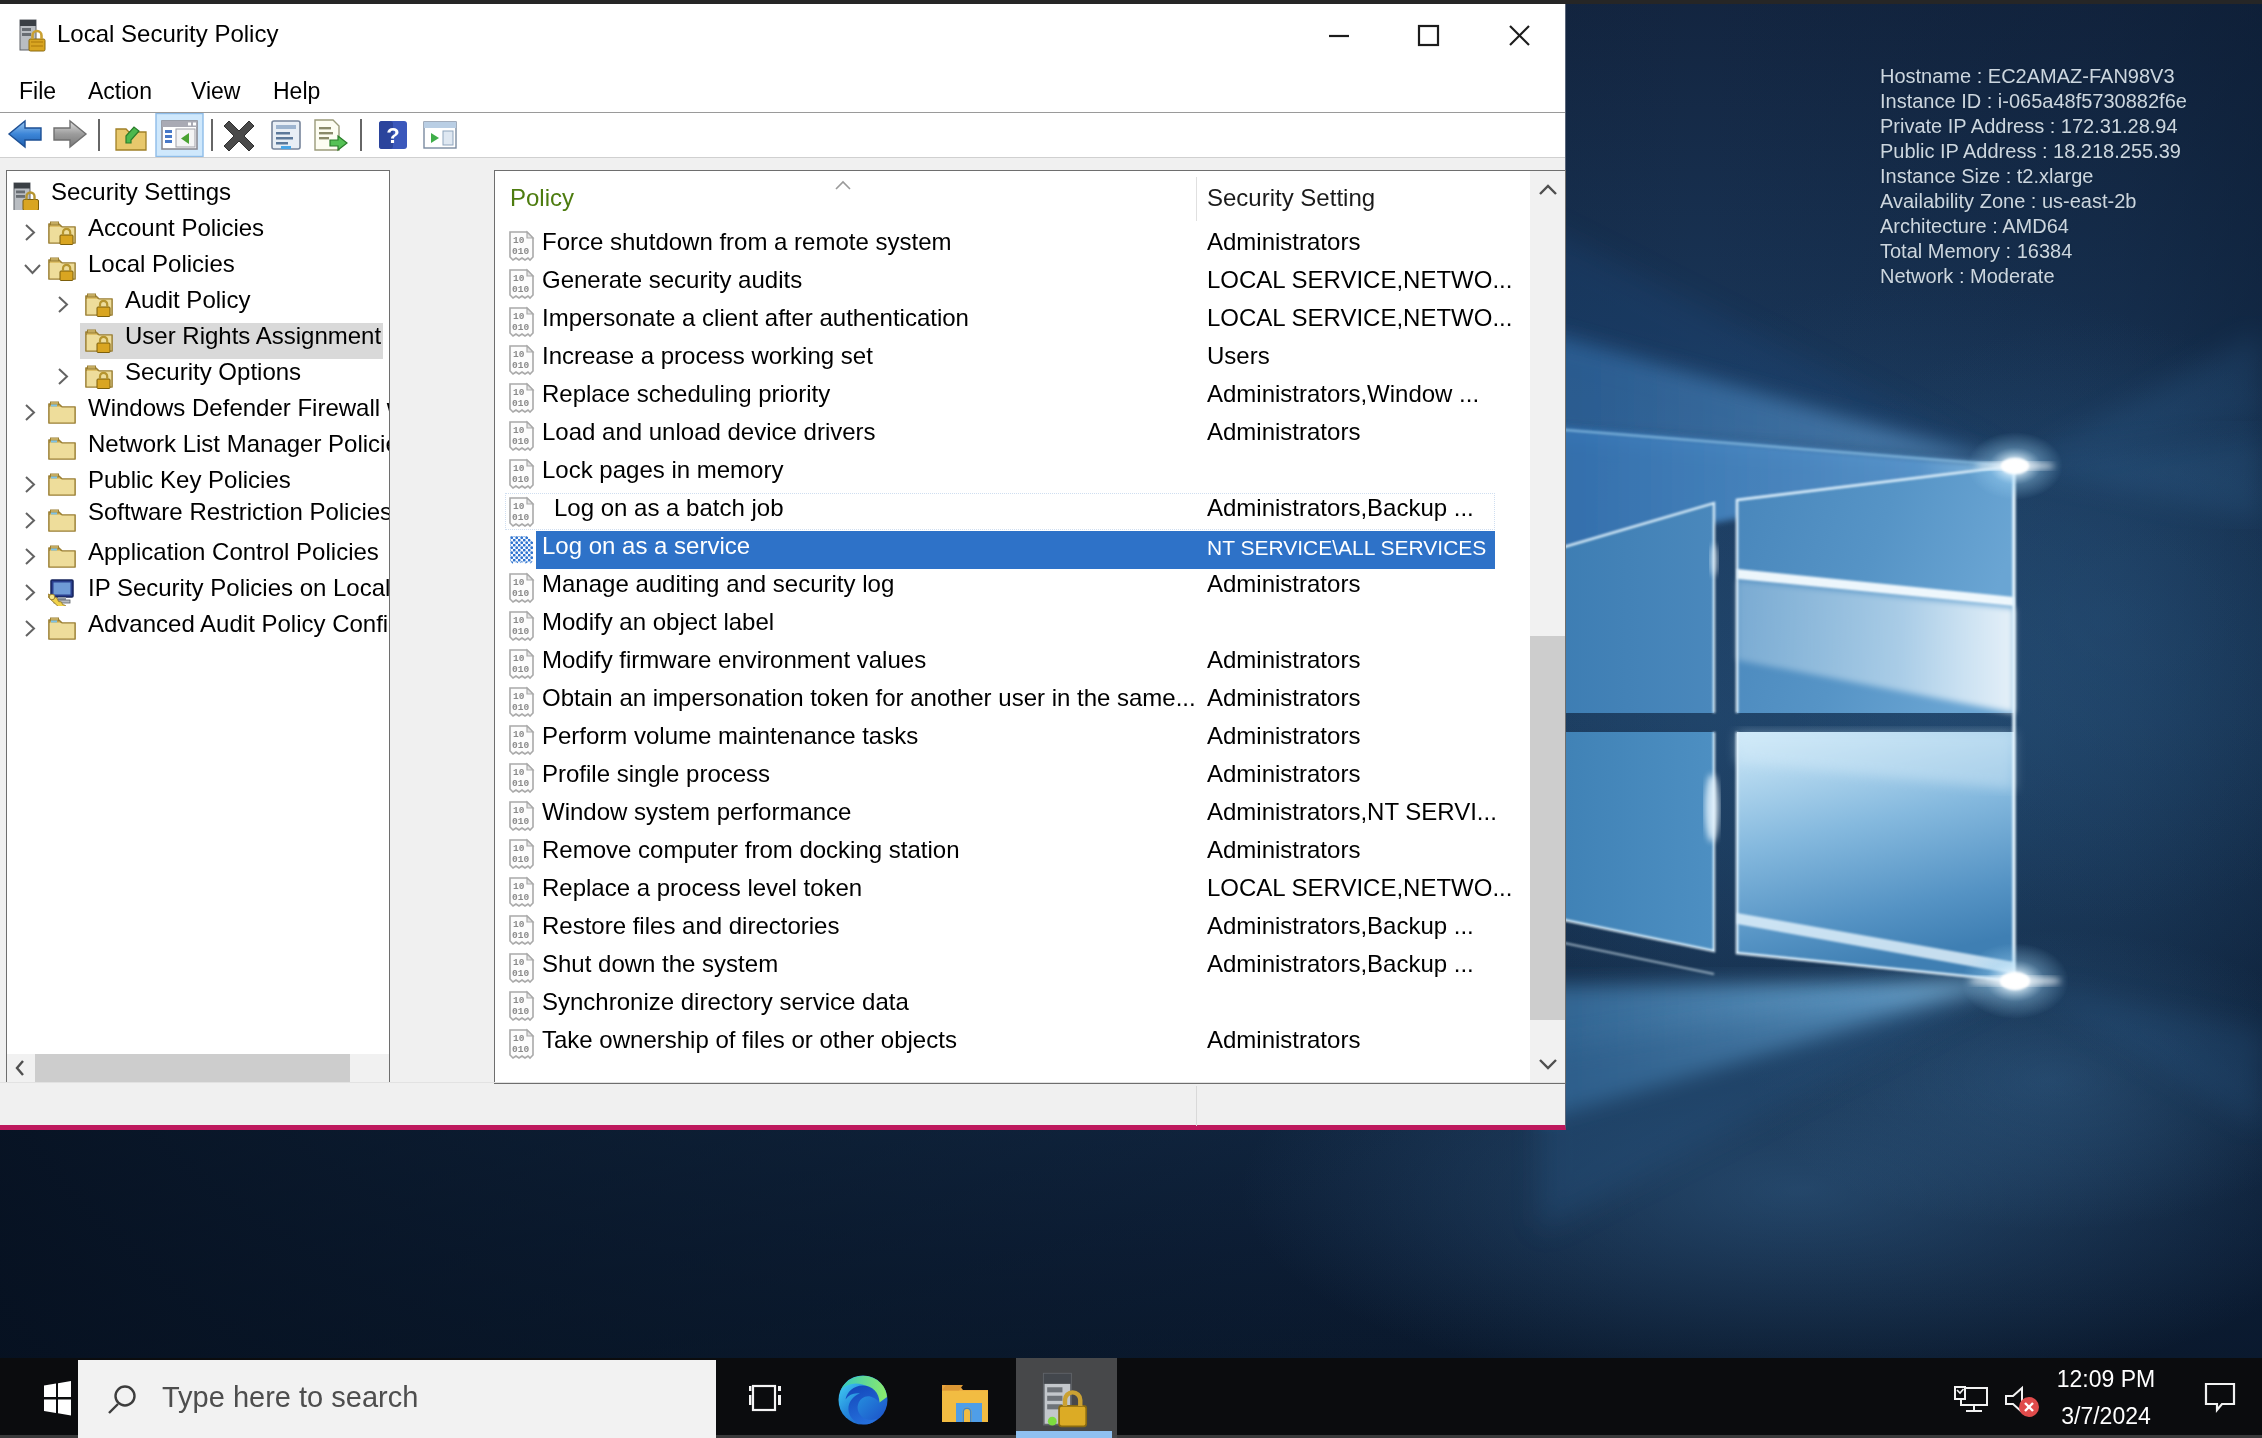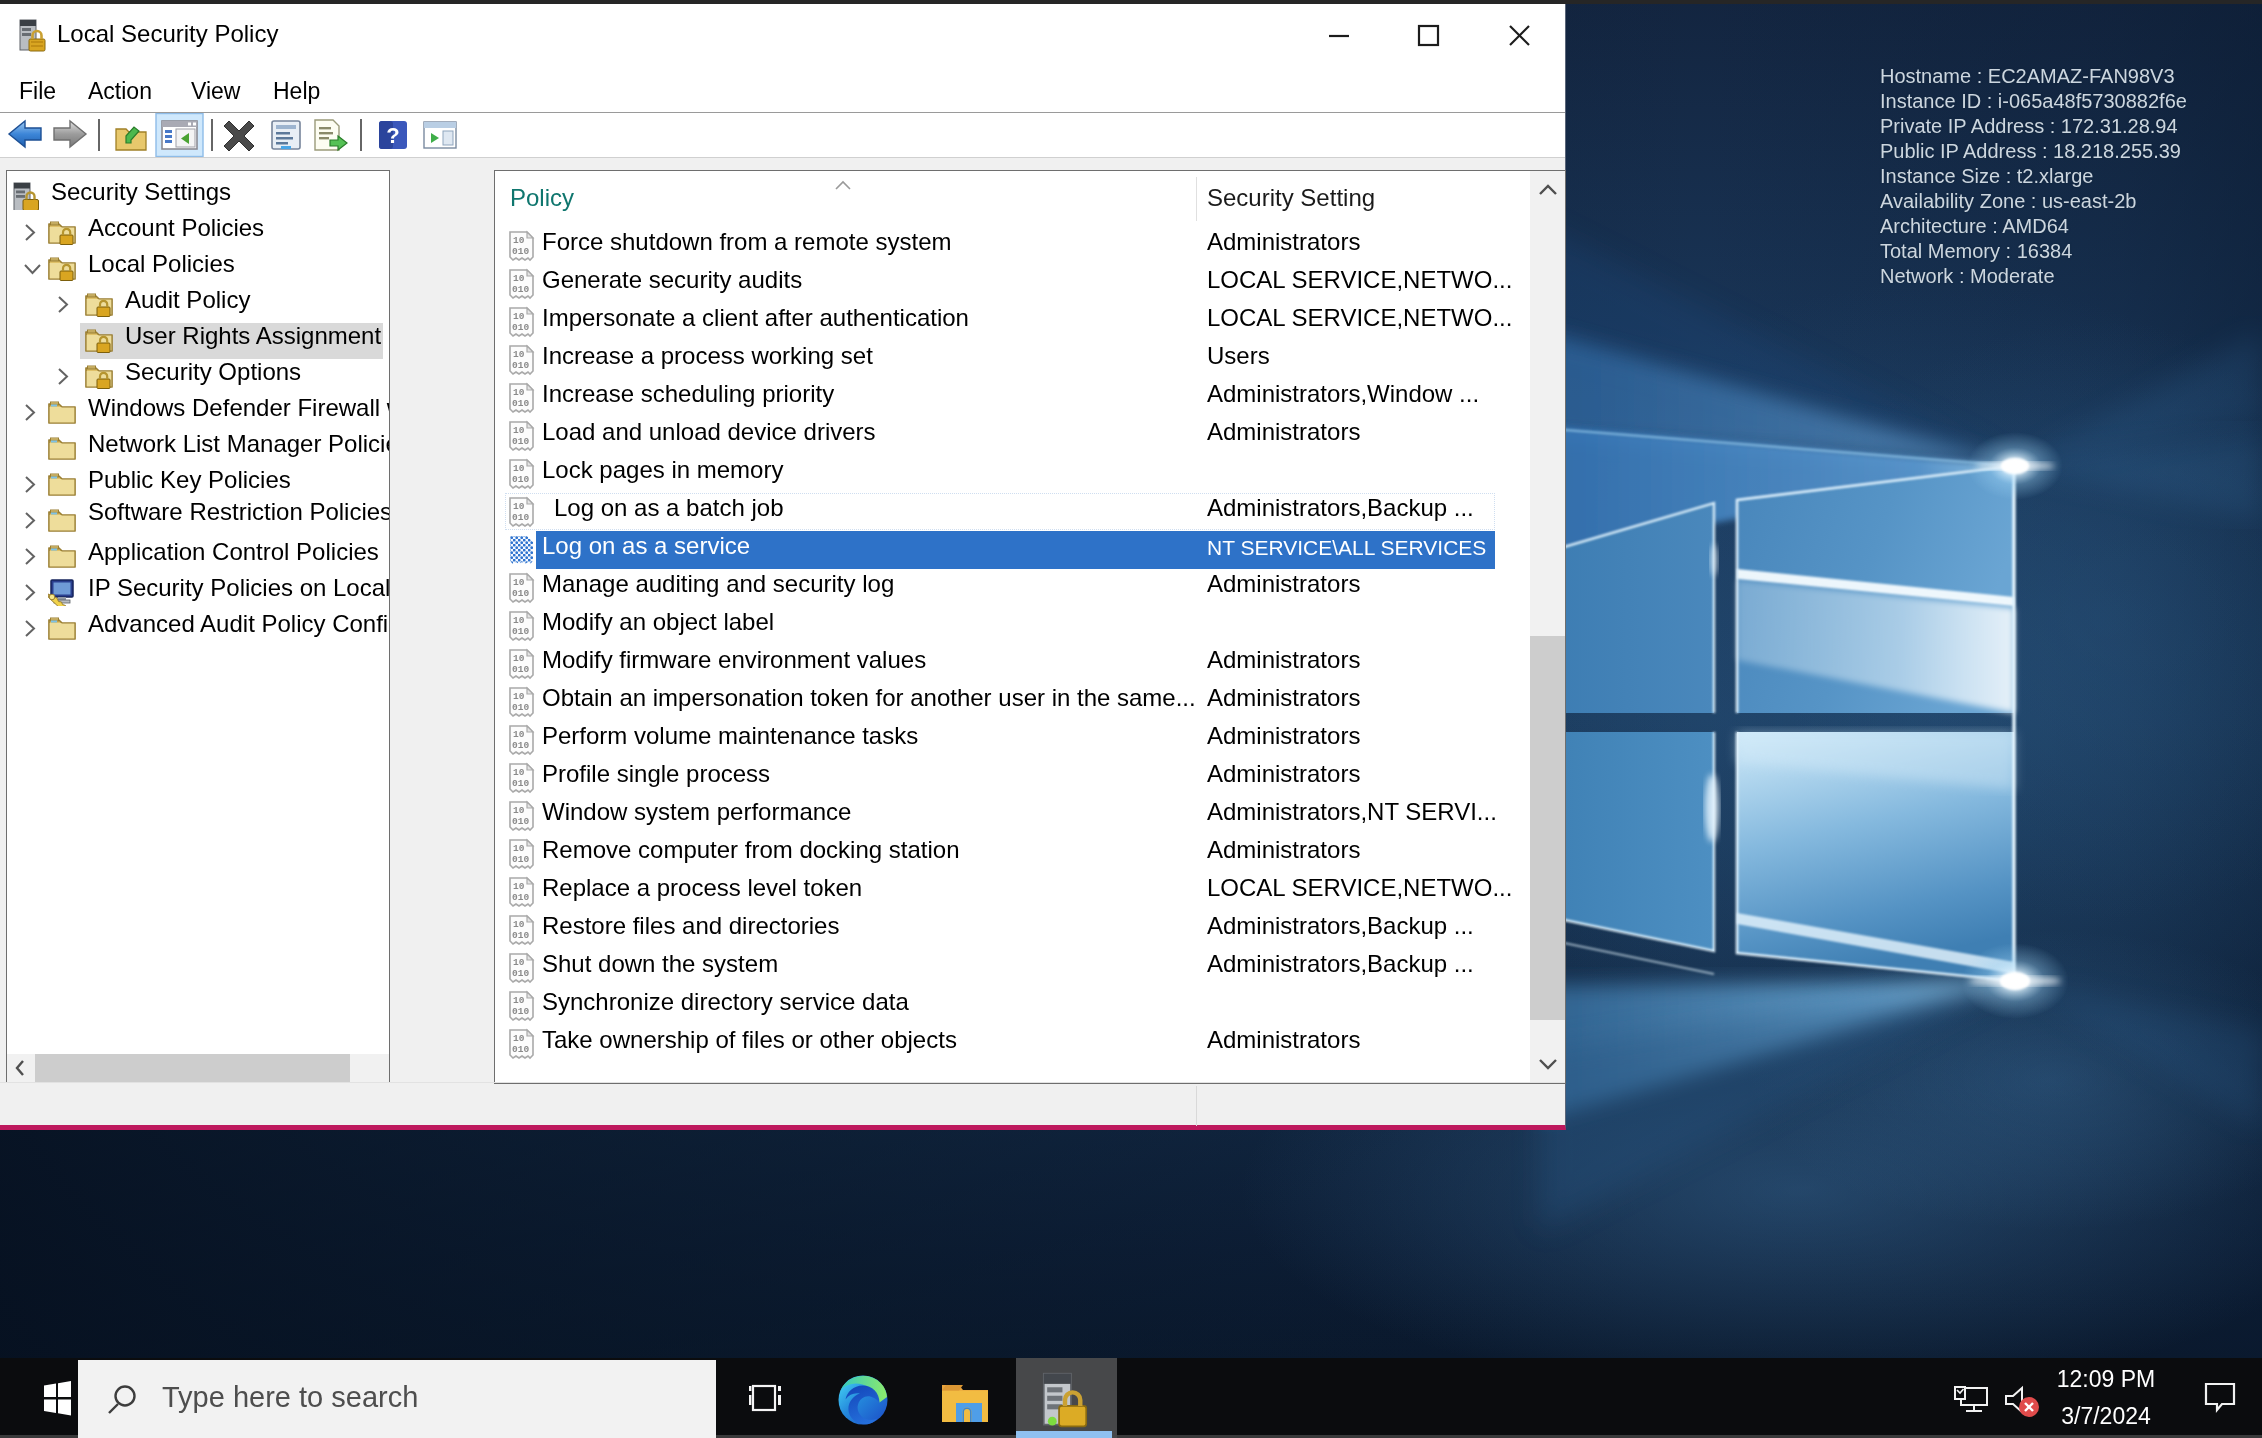--- a/index.html
+++ b/index.html
@@ -397,21 +397,21 @@
     <div class="abs" style="left:28px;top:883px;width:315px;height:28px;background:#cdcdcd;"></div>
     <svg class="abs" style="left:6px;top:888px" width="14" height="18" viewBox="0 0 14 18">
         <path d="M10 2 L4 9 L10 16" fill="none" stroke="#4f4f4f" stroke-width="2.4"></path>
       </svg>
     <svg class="abs" style="left:458px;top:888px" width="14" height="18" viewBox="0 0 14 18">
         <path d="M4 2 L10 9 L4 16" fill="none" stroke="#4f4f4f" stroke-width="2.4"></path>
       </svg>
   </div>
 
   <div class="abs" style="left:494px;top:166px;width:1072px;height:914px;background:#fff;border:1px solid #6e6e6e;overflow:hidden;font-size:24px;line-height:20px;color:#000;white-space:nowrap;" id="list">
-    <div class="abs" style="left:15px;top:17px;color:#0f766e;">Policy</div>
+    <div class="abs" style="left:15px;top:17px;color:#4d7c0f;">Policy</div>
     <div class="abs" style="left:712px;top:17px;color:#1a1a1a;">Security Setting</div>
     <svg class="abs" style="left:338px;top:8px" width="20" height="12" viewBox="0 0 20 12">
         <path d="M3 10 L10 3 L17 10" fill="none" stroke="#9a9a9a" stroke-width="1.6"></path>
       </svg>
     <div class="abs" style="left:701px;top:6px;width:1px;height:44px;background:#e0e0e0;"></div>
     <svg class="abs" style="left:13px;top:59px" width="28" height="32" viewBox="0 0 28 32">
         <path d="M2 2 h17 l6 6 v19 l-3 3 -2 -2 -3 2 -3 -2 -3 2 -3 -2 -3 2 -3 -3 Z" fill="#fcfcfc" stroke="#a9a9a9" stroke-width="1.6"></path>
         <path d="M19 2 l6 6 h-6 Z" fill="#e4e4e4" stroke="#a9a9a9" stroke-width="1.2"></path>
         <text x="5" y="13" font-family="Liberation Mono" font-size="9.5" font-weight="bold" fill="#8a8a8a">10</text>
         <text x="4" y="24" font-family="Liberation Mono" font-size="9.5" font-weight="bold" fill="#8a8a8a">010</text>
@@ -441,21 +441,21 @@
         <text x="4" y="24" font-family="Liberation Mono" font-size="9.5" font-weight="bold" fill="#8a8a8a">010</text>
       </svg>
     <div class="abs" style="left:47px;top:175px;">Increase a process working set</div>
     <div class="abs" style="left:712px;top:175px;">Users</div>
     <svg class="abs" style="left:13px;top:211px" width="28" height="32" viewBox="0 0 28 32">
         <path d="M2 2 h17 l6 6 v19 l-3 3 -2 -2 -3 2 -3 -2 -3 2 -3 -2 -3 2 -3 -3 Z" fill="#fcfcfc" stroke="#a9a9a9" stroke-width="1.6"></path>
         <path d="M19 2 l6 6 h-6 Z" fill="#e4e4e4" stroke="#a9a9a9" stroke-width="1.2"></path>
         <text x="5" y="13" font-family="Liberation Mono" font-size="9.5" font-weight="bold" fill="#8a8a8a">10</text>
         <text x="4" y="24" font-family="Liberation Mono" font-size="9.5" font-weight="bold" fill="#8a8a8a">010</text>
       </svg>
-    <div class="abs" style="left:47px;top:213px;">Increase scheduling priority</div>
+    <div class="abs" style="left:47px;top:213px;">Replace scheduling priority</div>
     <div class="abs" style="left:712px;top:213px;">Administrators,Window ...</div>
     <svg class="abs" style="left:13px;top:249px" width="28" height="32" viewBox="0 0 28 32">
         <path d="M2 2 h17 l6 6 v19 l-3 3 -2 -2 -3 2 -3 -2 -3 2 -3 -2 -3 2 -3 -3 Z" fill="#fcfcfc" stroke="#a9a9a9" stroke-width="1.6"></path>
         <path d="M19 2 l6 6 h-6 Z" fill="#e4e4e4" stroke="#a9a9a9" stroke-width="1.2"></path>
         <text x="5" y="13" font-family="Liberation Mono" font-size="9.5" font-weight="bold" fill="#8a8a8a">10</text>
         <text x="4" y="24" font-family="Liberation Mono" font-size="9.5" font-weight="bold" fill="#8a8a8a">010</text>
       </svg>
     <div class="abs" style="left:47px;top:251px;">Load and unload device drivers</div>
     <div class="abs" style="left:712px;top:251px;">Administrators</div>
     <svg class="abs" style="left:13px;top:287px" width="28" height="32" viewBox="0 0 28 32">

